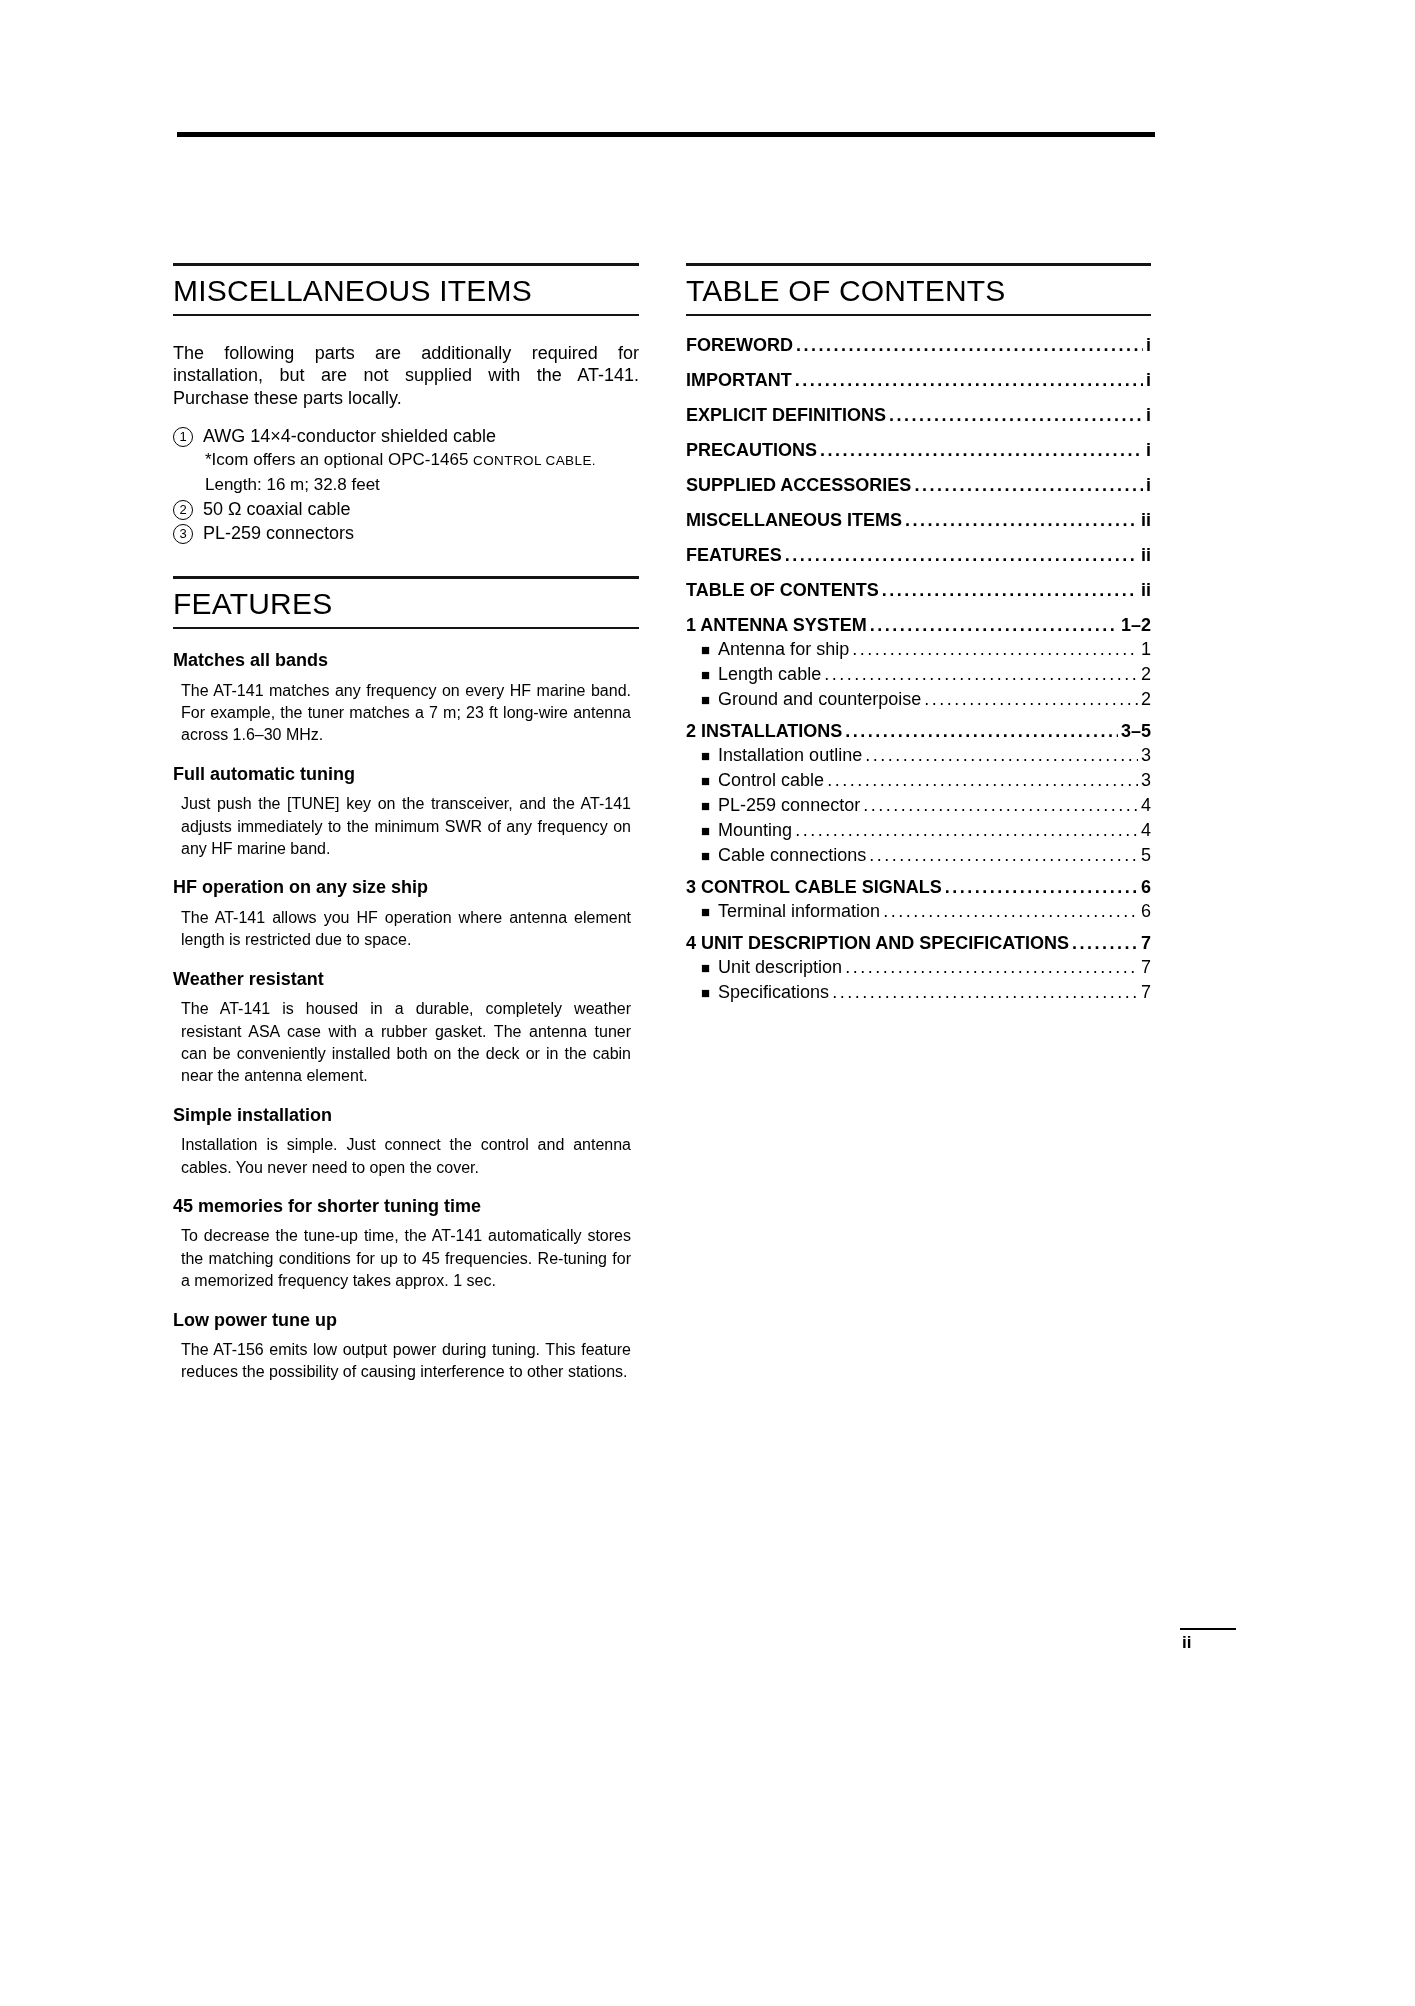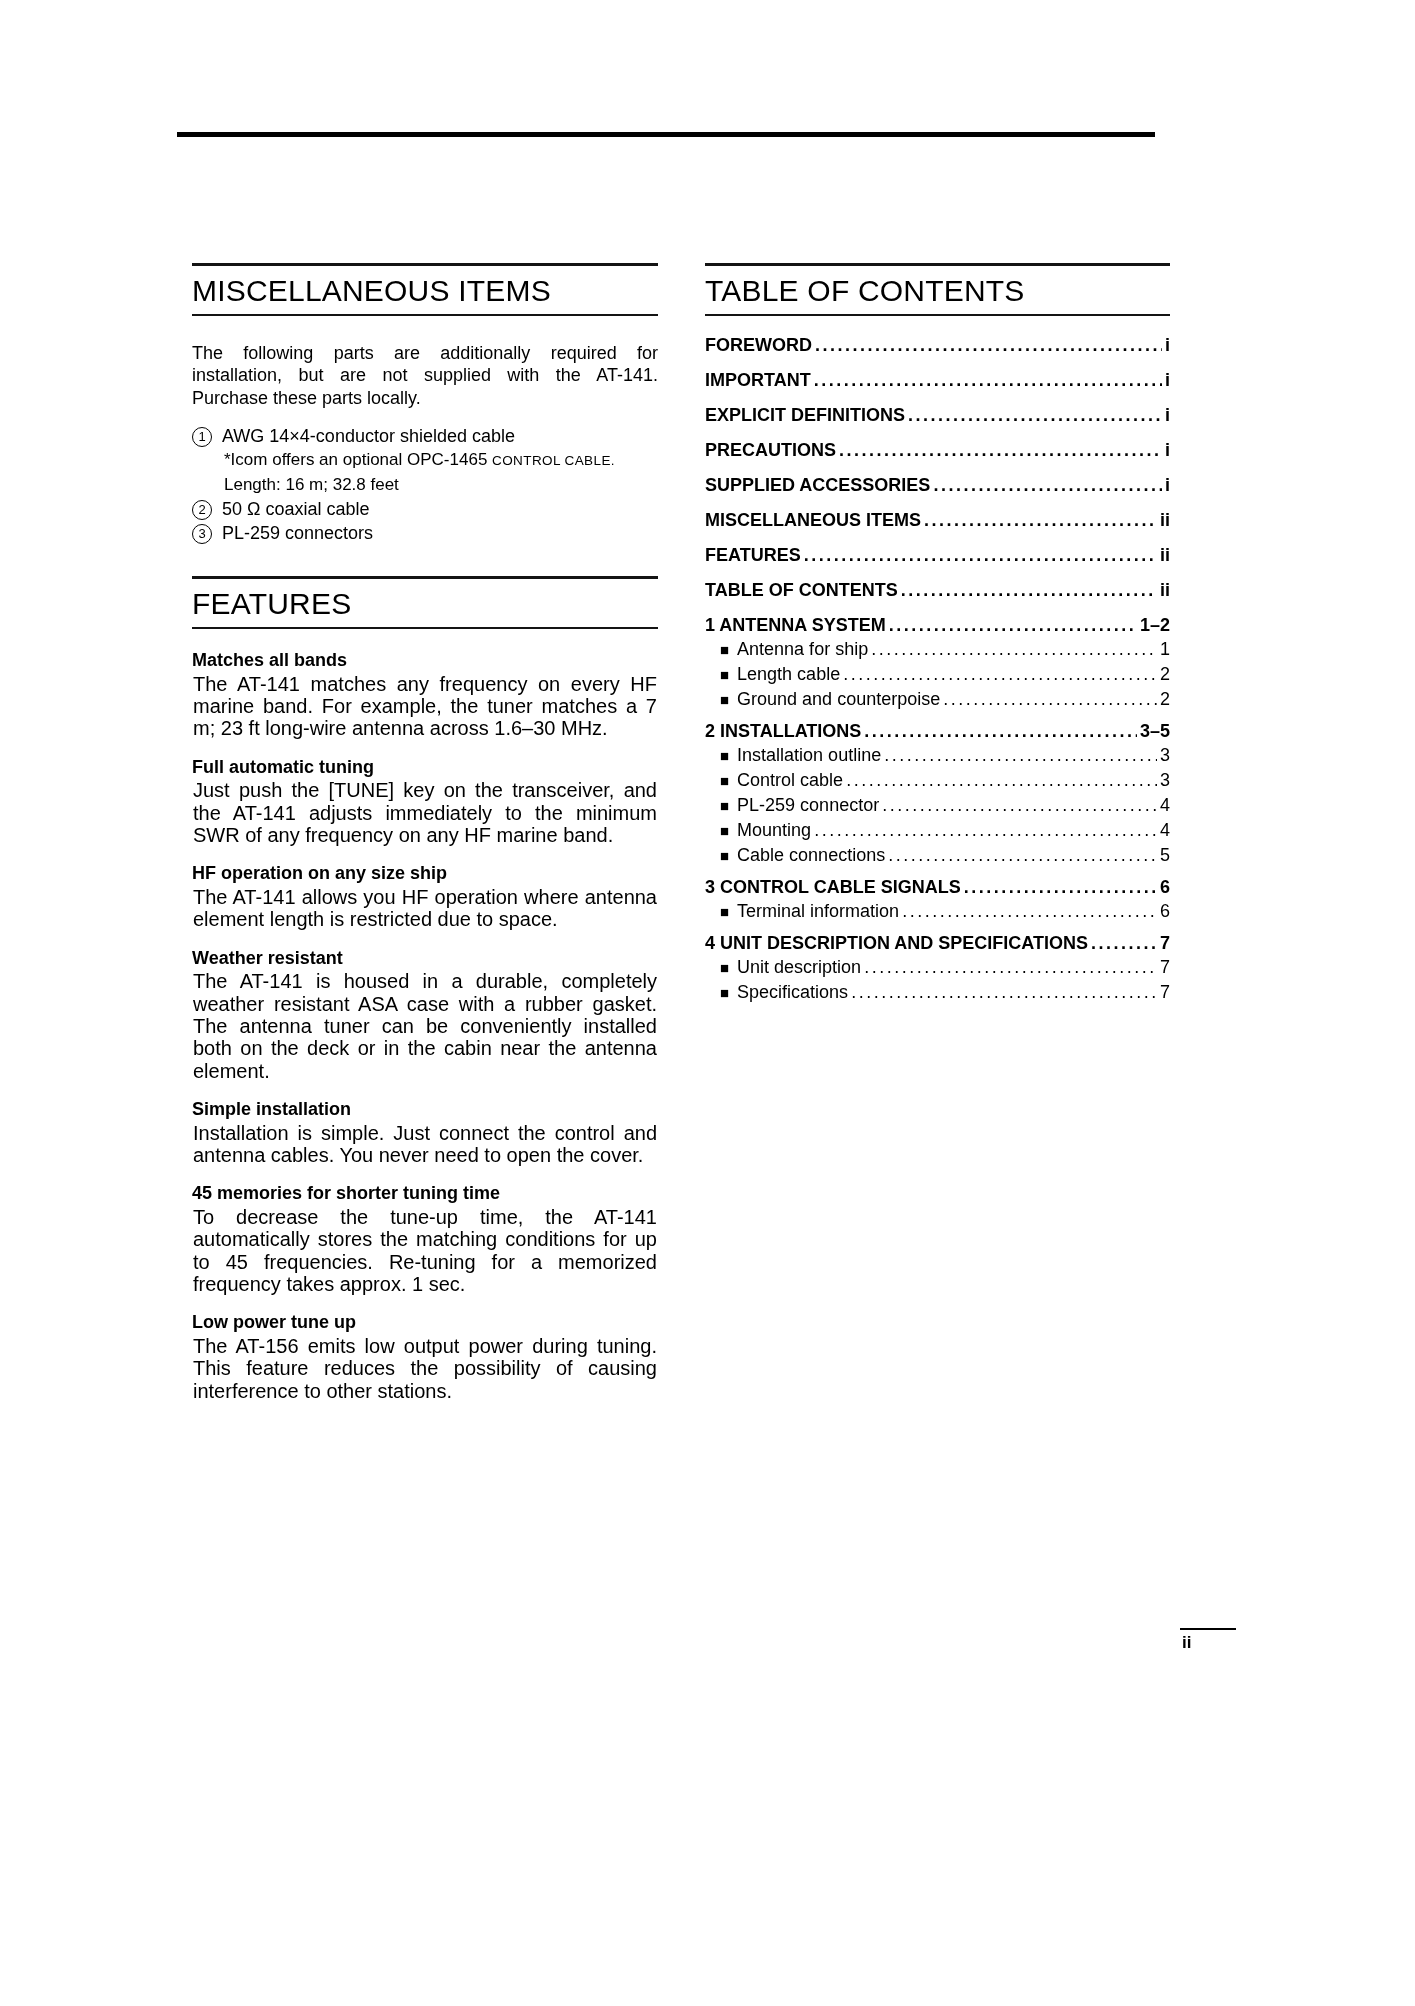--- a/index.html
+++ b/index.html
@@ -13,21 +13,21 @@
     overflow: hidden;
   }
   .top-rule {
     position: absolute;
     left: 177px; top: 132px;
     width: 978px; height: 5px;
     background: #000;
   }
   .columns {
     position: absolute;
-    left: 192px; top: 263px;
+    left: 173px; top: 263px;
     width: 978px;
     display: flex;
     gap: 47px;
     align-items: flex-start;
   }
   .col-left  { width: 466px; }
   .col-right { width: 465px; }
 
   
   .sec-header {
@@ -71,22 +71,22 @@
   
   .feature { margin-top: 16px; }
   .feature:first-child { margin-top: 20px; }
   .feature-heading {
     margin: 0;
     font-size: 18px;
     font-weight: 700;
     line-height: 22.4px;
   }
   .feature-body {
-    margin: 1px;
-    font-size: 20px;
+    margin: 8px;
+    font-size: 16px;
     line-height: 22.4px;
     text-align: justify;
   }
 
   
   .toc { margin-top: 18px; font-size: 18px; }
   .toc-row { display: flex; align-items: baseline; line-height: 22px; }
   .toc-row.top     { font-weight: 700; margin-bottom: 13px; }
   .toc-row.chapter { font-weight: 700; margin-bottom: 2px; }
   .toc-row.sub     { font-weight: 400; margin-bottom: 2px; padding-left: 15px; }

